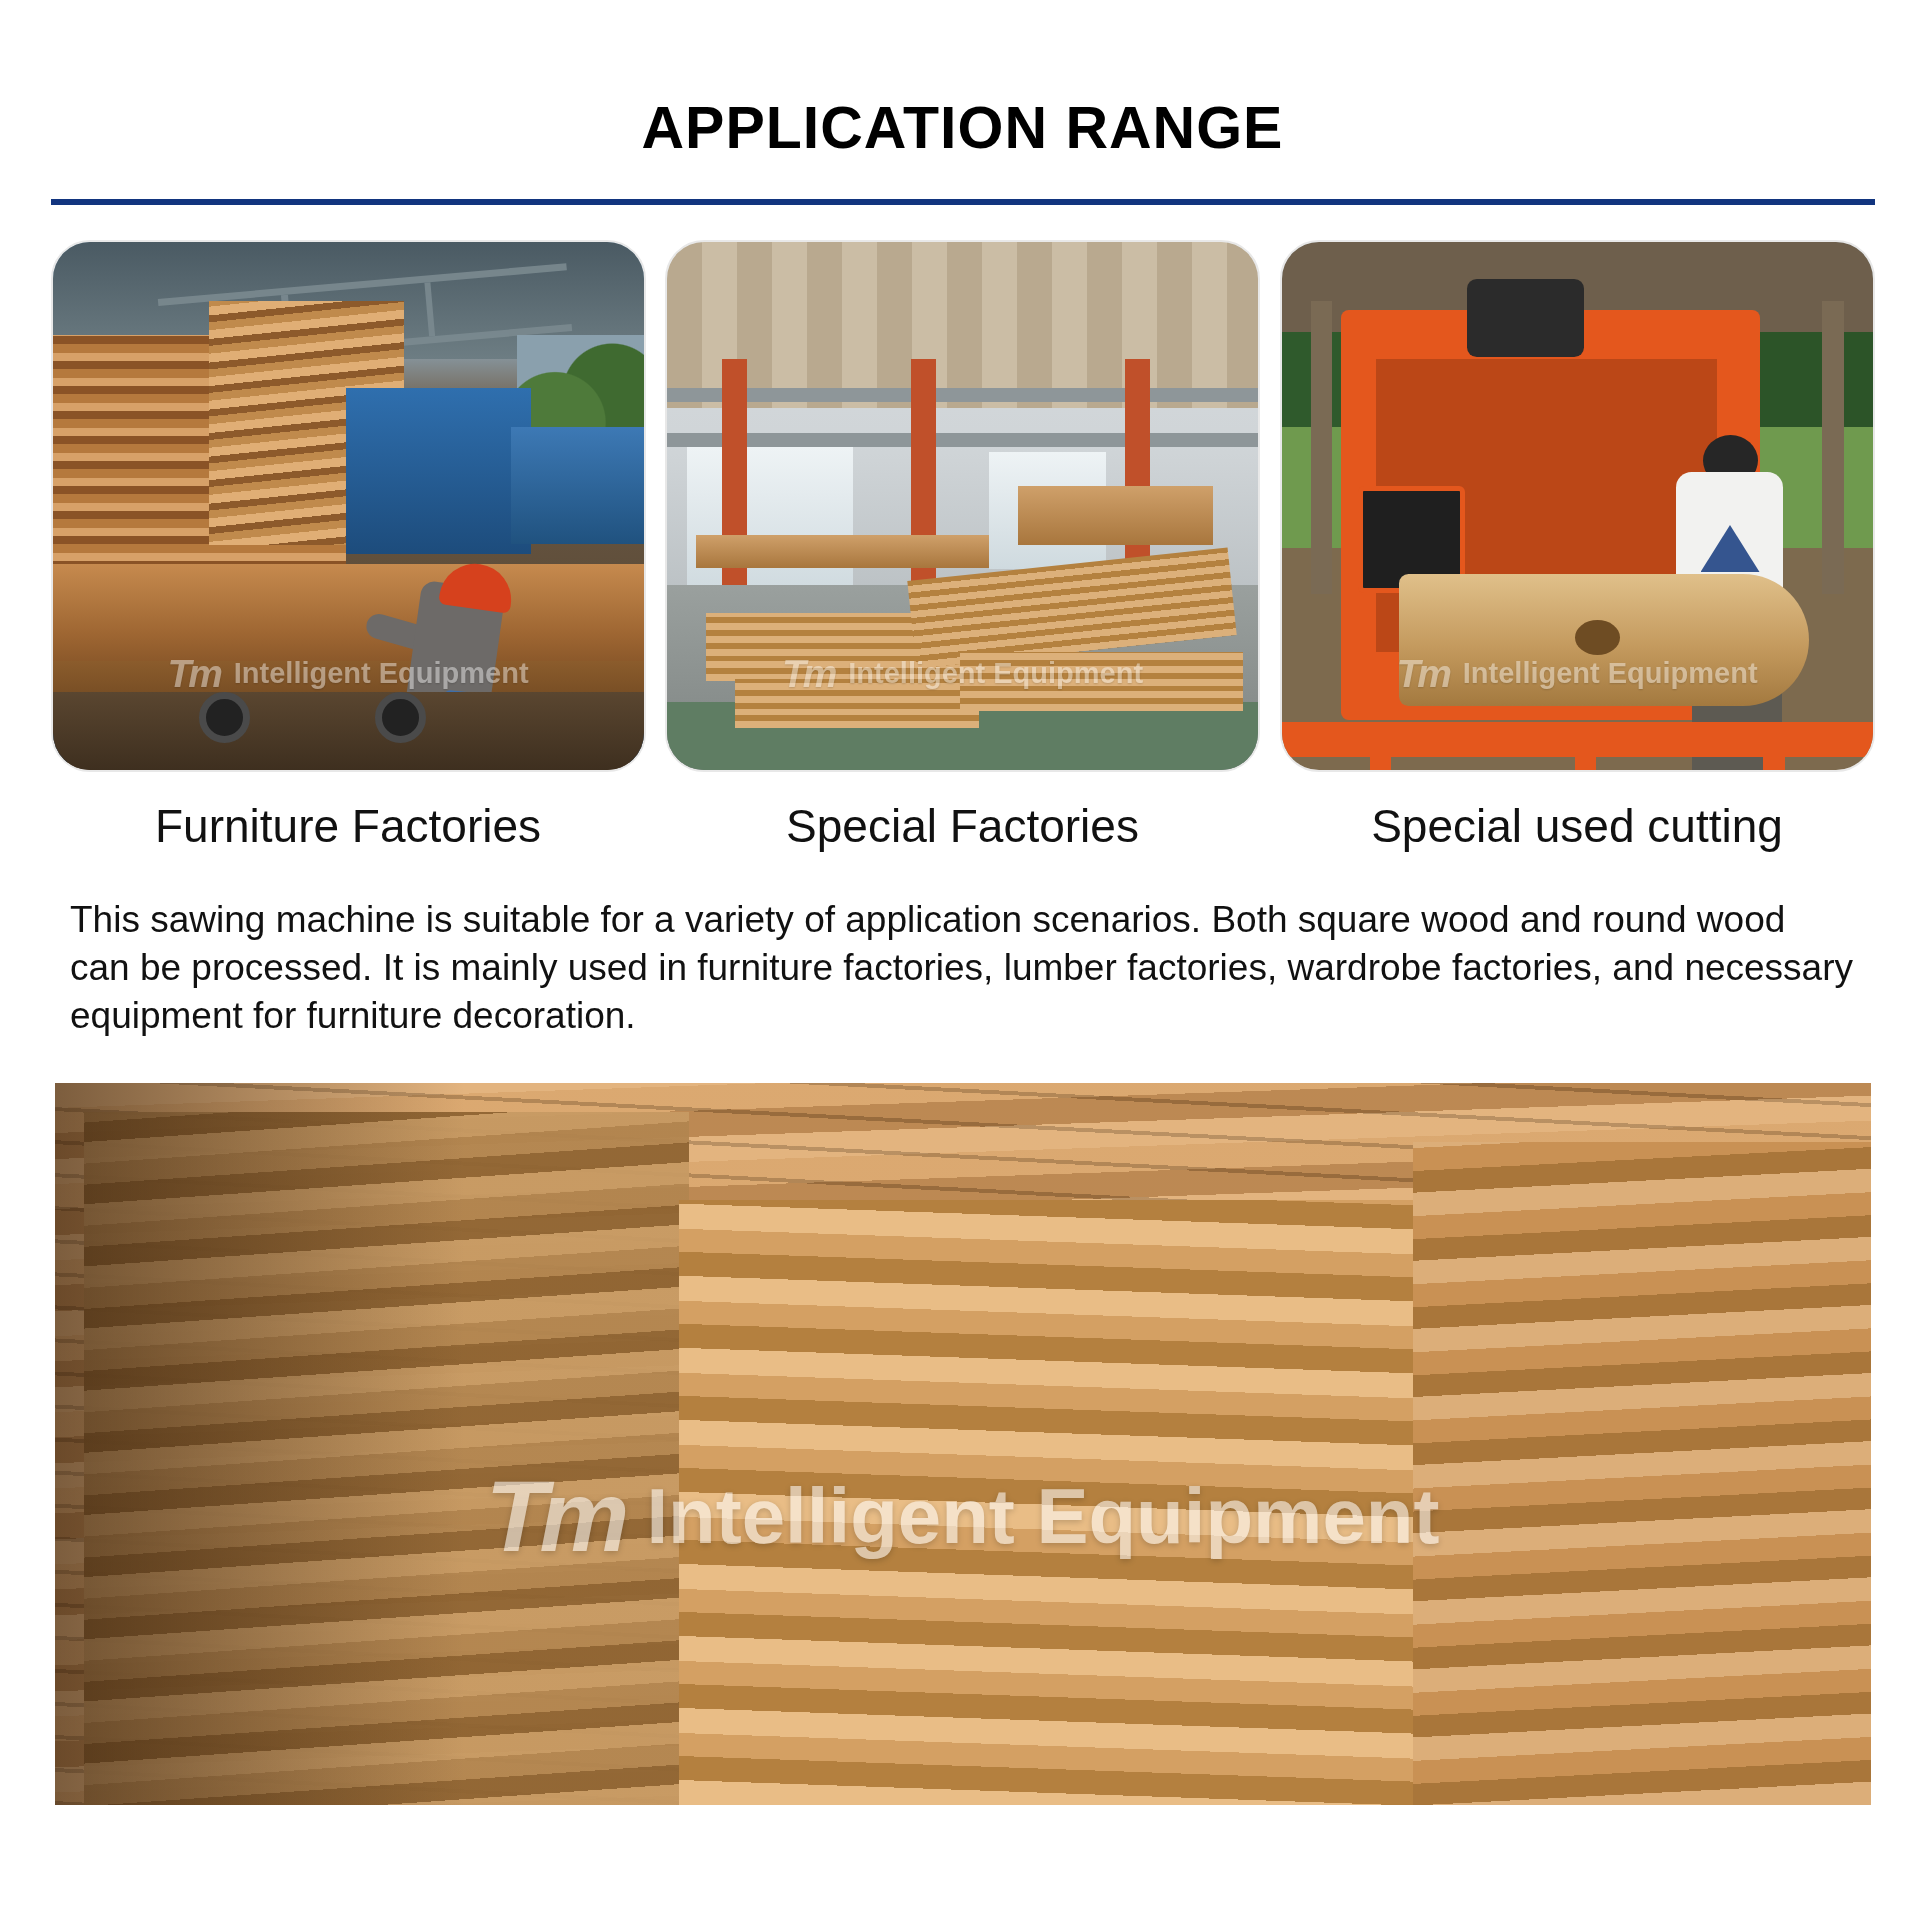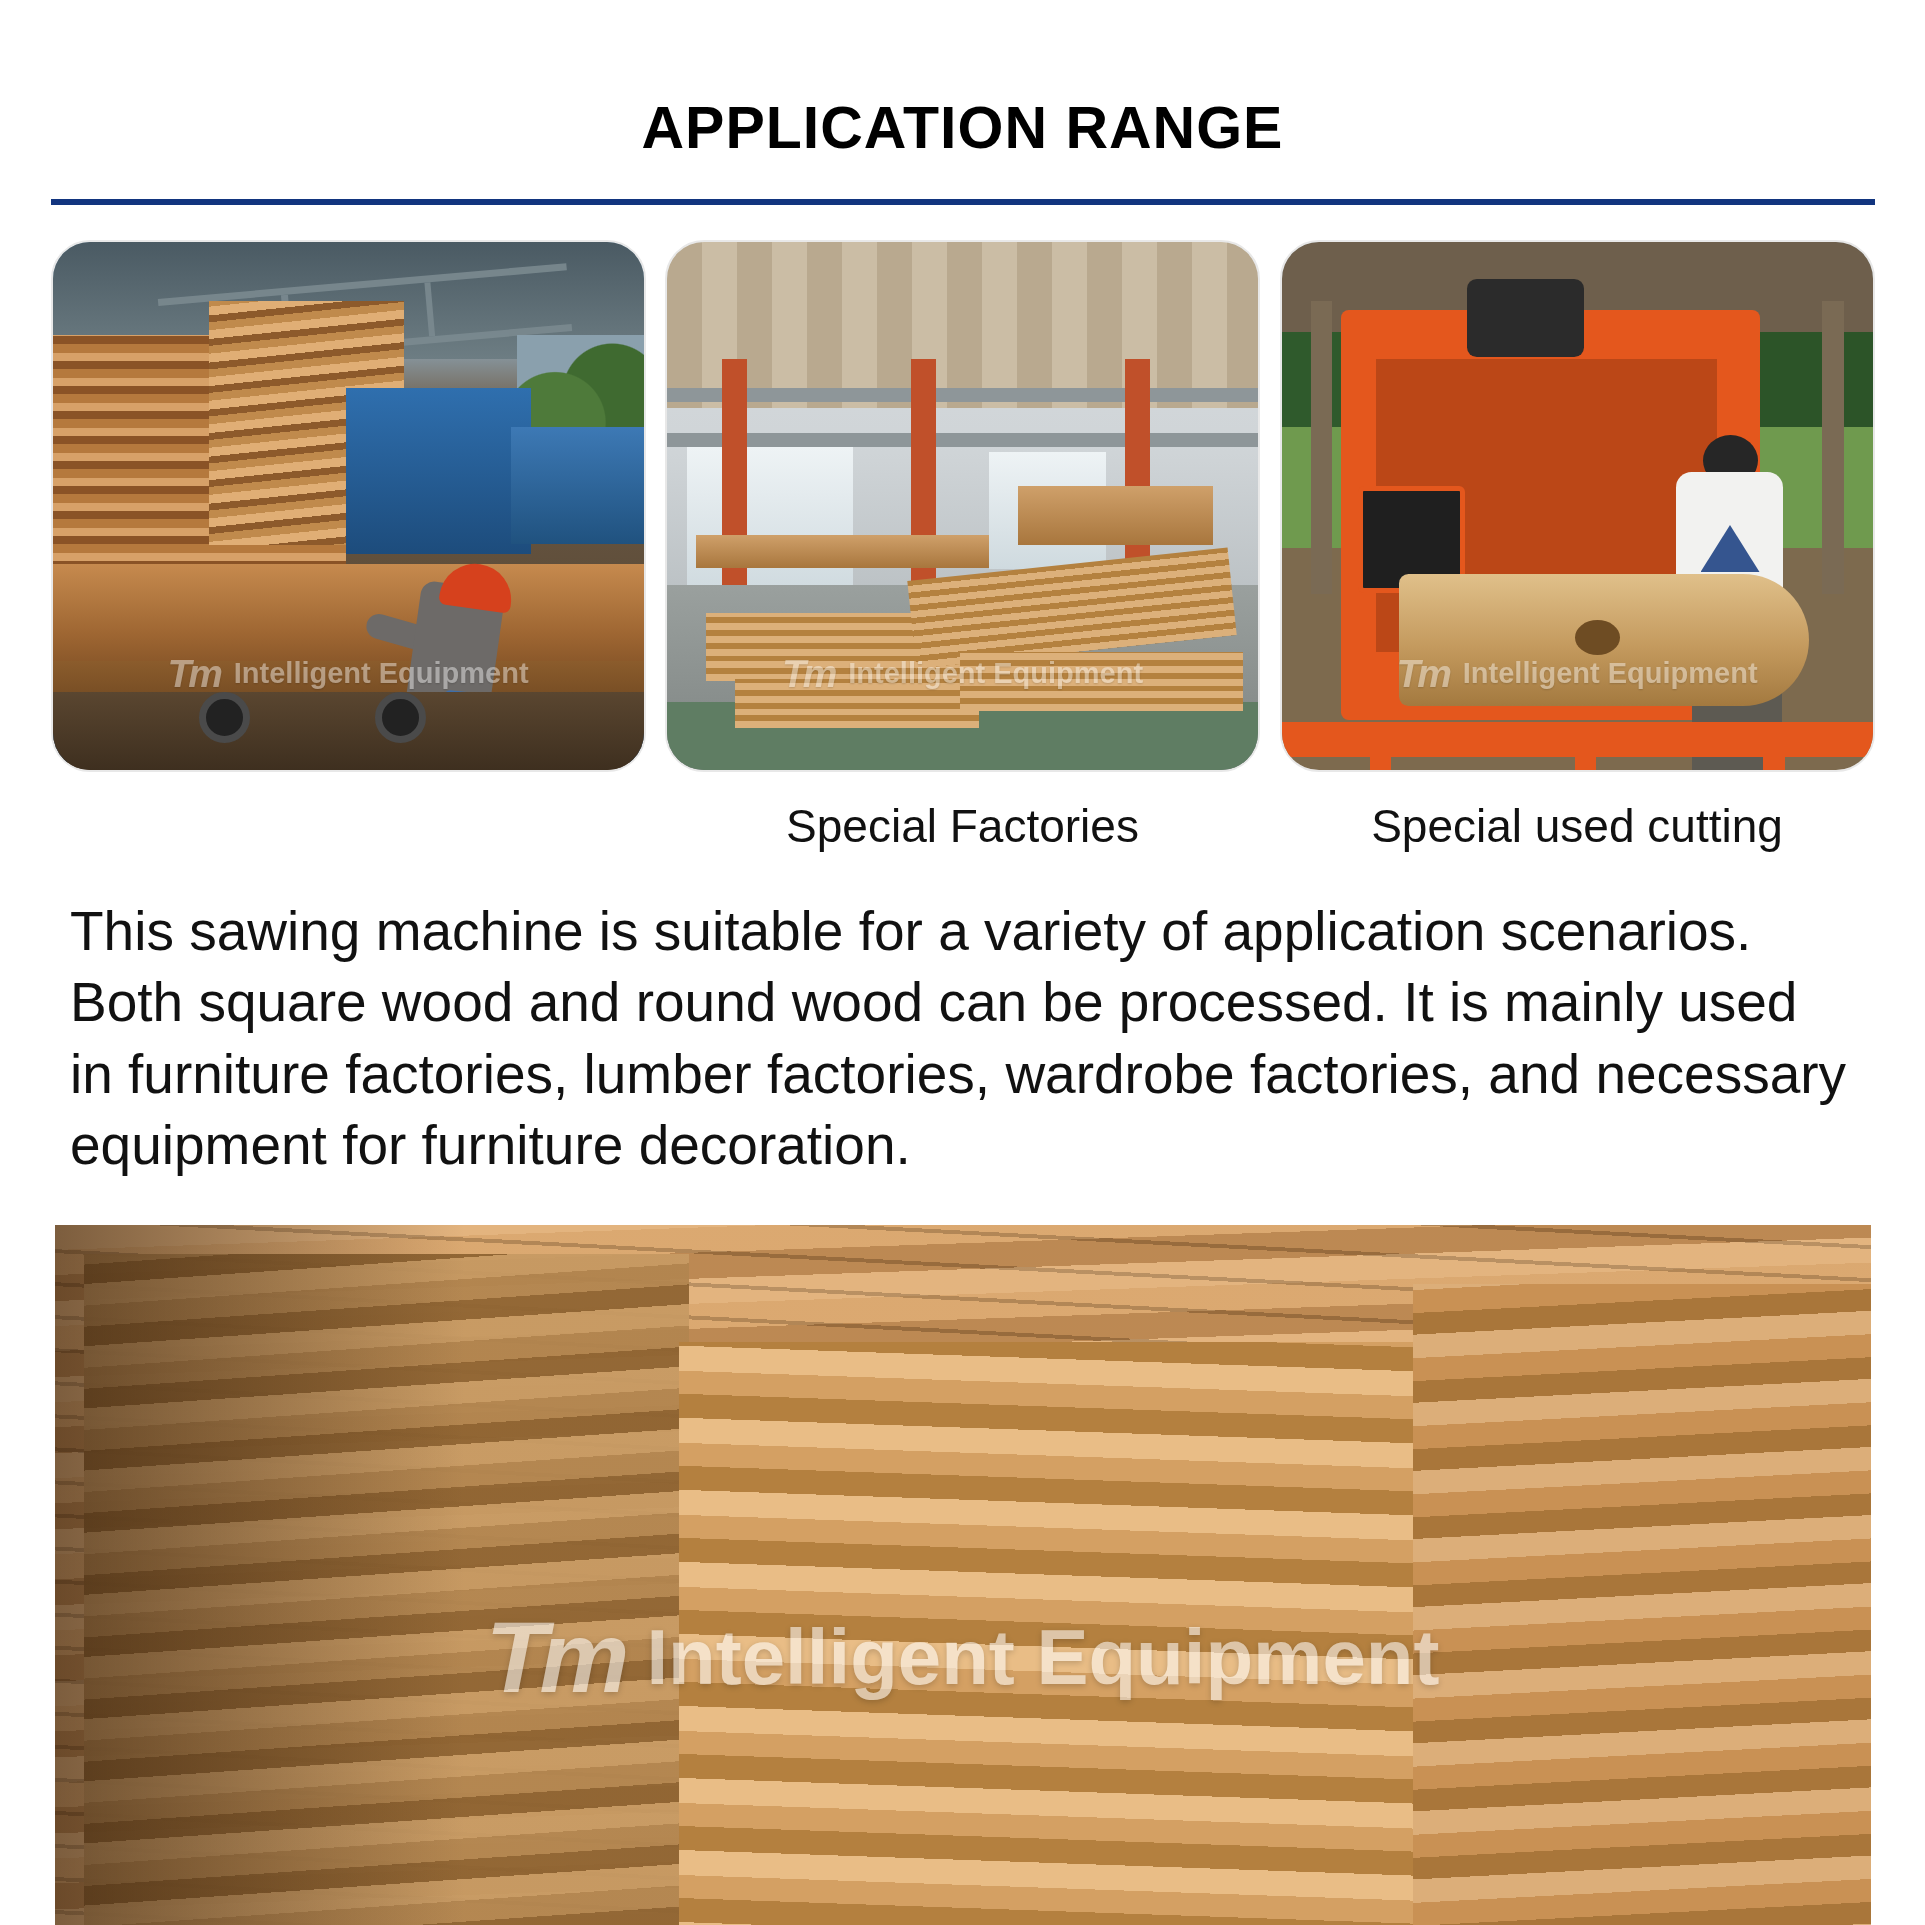--- a/index.html
+++ b/index.html
@@ -173,21 +173,21 @@
                    background:#5d5a52; border-radius:9.8px; }
   .p3-worker-head{ position:absolute; left:421px; top:193px; width:55px; height:51px;
                    background:#262626; border-radius:50%; }
   .p3-worker-logo{ position:absolute; left:419px; top:283px; width:59px; height:47px;
                    background:#35558f; clip-path: polygon(0 100%, 50% 0, 100% 100%); }
 
   
   .para {
     width: 1785px;
     margin: 43px auto 0 auto;
-    font-size: 55px;
+    font-size: 37px;
     line-height: 1.30;
     color: #111111;
   }
 
   
   .hero {
     position: relative;
     width: 1816px;
     height: 722px;
     margin: 43px auto 0 auto;
@@ -262,20 +262,21 @@
         <div class="p1-worker-legs"></div>
 
         <div class="p1-ground"></div>
         <div class="p1-wheel" style="left:146px"></div>
         <div class="p1-wheel" style="left:322px"></div>
         <div class="watermark">
           <span class="wm-mark">Tm</span>
           <span class="wm-text">Intelligent Equipment</span>
         </div>
       </div>
+      <div class="card-caption">Furniture Factories</div>
     </div>
 
     <div class="card">
       <div class="card-photo">
         <div class="sky p2-bg"></div>
         <div class="p2-ceil"></div>
         <div class="p2-beam" style="top:146px"></div>
         <div class="p2-beam" style="top:191px"></div>
         <div class="p2-win" style="left:19.5px; top:205px; width:166px; height:146px;"></div>
         <div class="p2-win" style="left:322px; top:210px; width:117px; height:117px;"></div>

